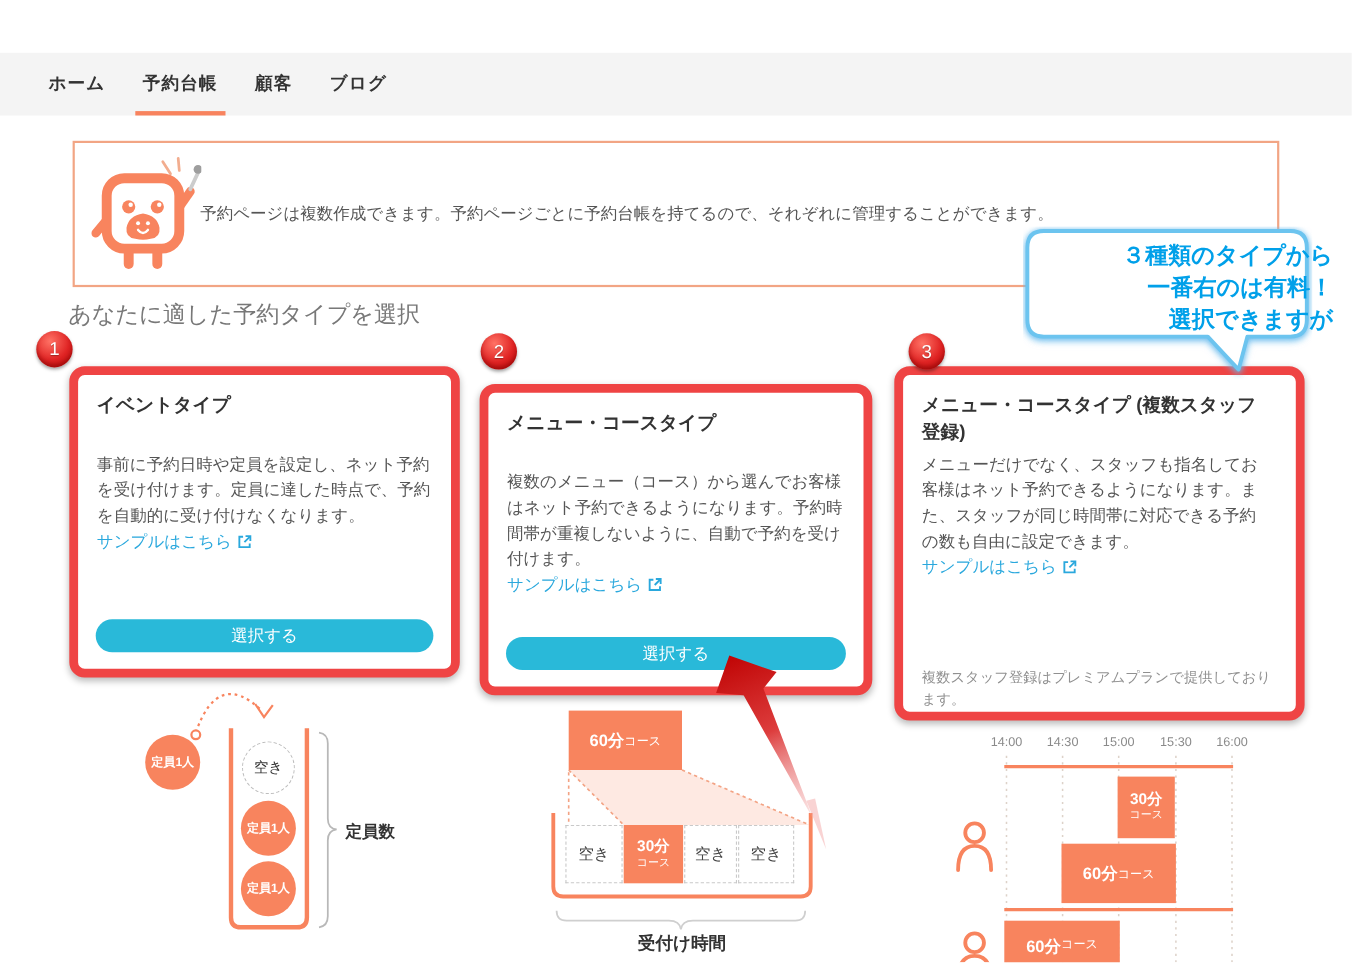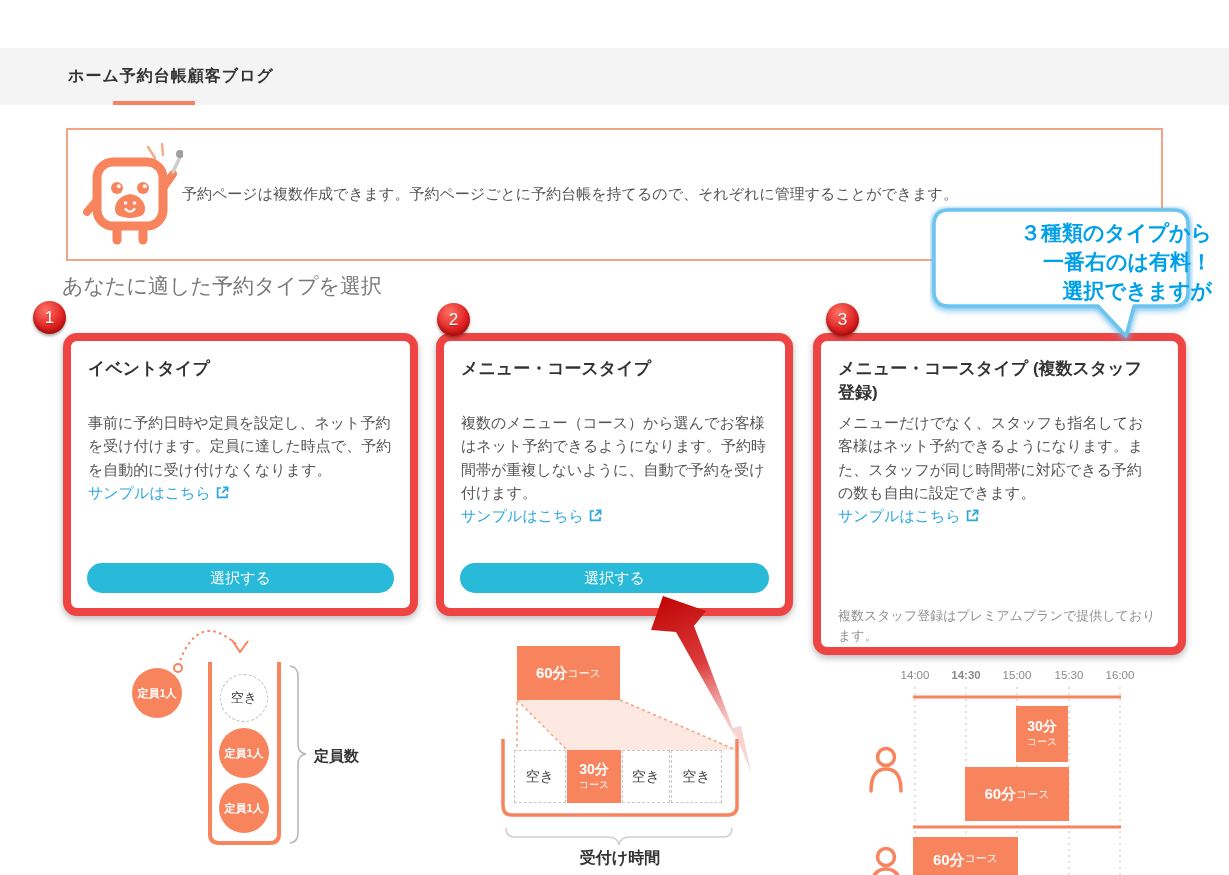--- a/index.html
+++ b/index.html
@@ -10,37 +10,37 @@
   .logo{position:absolute;left:48px;top:7px;font-size:27px;font-weight:bold;color:#f8825f;letter-spacing:.5px;}
   .trial-badge{position:absolute;left:151px;top:10px;height:22px;background:#f8835e;border-radius:12px;
     color:#fff;font-size:12.5px;display:flex;align-items:center;padding:0 17px;border:none;cursor:pointer;}
   .send-wrap{position:absolute;left:860px;top:11px;width:28px;height:26px;cursor:pointer;}
   .avatar{position:absolute;left:903px;top:4px;width:32px;height:32px;border-radius:50%;background:#f8d08d;overflow:hidden;cursor:pointer;}
   .admin-menu{position:absolute;left:941px;top:14px;font-size:14px;color:#3a3a3a;cursor:pointer;display:flex;align-items:center;}
   .caret{width:0;height:0;border-left:5px solid transparent;border-right:5px solid transparent;border-top:6px solid #555;margin-left:7px;margin-top:2px;}
   .view-home{position:absolute;left:1063px;top:14px;font-size:14px;color:#3a3a3a;cursor:pointer;}
   
   .navbar{position:absolute;left:0;top:48px;width:1229px;height:57px;background:#f4f4f4;z-index:4;}
-  .nav-tabs{display:flex;height:100%;padding-left:68px;align-items:center;}
+  .nav-tabs{display:flex;height:100%;padding-left:44px;gap:34px;align-items:center;}
   .tab{position:relative;height:100%;display:flex;align-items:center;font-size:16px;font-weight:bold;color:#333;letter-spacing:1px;cursor:pointer;}
   .tab.active::after{content:"";position:absolute;left:-7px;right:-7px;bottom:0;height:4px;background:#f8835e;}
   
   .banner{position:absolute;left:66px;top:128px;width:1097px;height:133px;border:2px solid #f2a584;background:#fff;box-sizing:border-box;}
   .banner-text{position:absolute;left:114px;top:0;height:100%;display:flex;align-items:center;font-size:15px;color:#555;}
   
   .main-heading{position:absolute;left:62px;top:272px;font-size:21px;color:#787878;}
   
   .bubble{position:absolute;left:930px;top:206px;width:263px;height:140px;z-index:10;pointer-events:none;}
   .bubble-text{position:absolute;left:930px;top:218px;width:282px;text-align:right;font-size:21px;font-weight:bold;
     color:#00a0e9;line-height:29px;z-index:11;pointer-events:none;}
   
   .frame{position:absolute;top:333px;background:#fff;border:8px solid #ef4444;border-radius:14px;
     box-sizing:border-box;box-shadow:0 3px 7px rgba(0,0,0,.28);z-index:2;}
   .frame1{left:63px;width:355px;height:283px;}
-  .frame2{left:436px;width:357px;height:283px;}
+  .frame2{left:436px;width:357px;height:283px;margin-top:16px;}
   .frame3{left:813px;width:373px;height:322px;}
   .card-title{position:absolute;left:17px;top:16px;width:318px;font-size:17px;font-weight:bold;color:#333;line-height:24px;}
   .card-body{position:absolute;left:17px;top:70px;width:316px;font-size:15px;color:#555;line-height:23.3px;}
   .sample-link{color:#2aa8dd;text-decoration:none;display:inline-flex;align-items:center;gap:4px;}
   .card-btn{position:absolute;left:16px;right:16px;top:222px;height:30px;border:none;border-radius:15px;
     color:#fff;font-size:15px;display:flex;align-items:center;justify-content:center;cursor:pointer;
     font-family:"Liberation Sans","DejaVu Sans",sans-serif;}
   .btn-cyan{background:#29b9d9;}
   .btn-orange{background:#f8835e;}
   .card-note{position:absolute;left:17px;top:265px;width:324px;font-size:13px;color:#909090;line-height:20px;}
@@ -249,21 +249,21 @@
   </div>
   <div class="slot-empty" style="left:622px;width:48px;">
       <span>空き</span>
     </div>
   <div class="slot-empty" style="left:671px;width:51px;">
       <span>空き</span>
     </div>
   <div class="illus-label" style="left:563px;top:848px;width:114px;text-align:center;font-size:16px;">受付け時間</div>
 
   <div class="time-label" style="left:893px;">14:00</div>
-  <div class="time-label" style="left:944px;font-weight:bold;">14:30</div>
+  <div class="time-label" style="left:944px;">14:30</div>
   <div class="time-label" style="left:995px;">15:00</div>
   <div class="time-label" style="left:1047px;">15:30</div>
   <div class="time-label" style="left:1098px;">16:00</div>
   <div class="tblock two" style="left:1016px;top:706px;width:52px;height:56px;">
     <span class="big">30分</span>
       <span class="small">コース</span>
   </div>
   <div class="tblock" style="left:965px;top:767px;width:104px;height:54px;">
     <span class="big">60分</span>
       <span class="small">コース</span>

